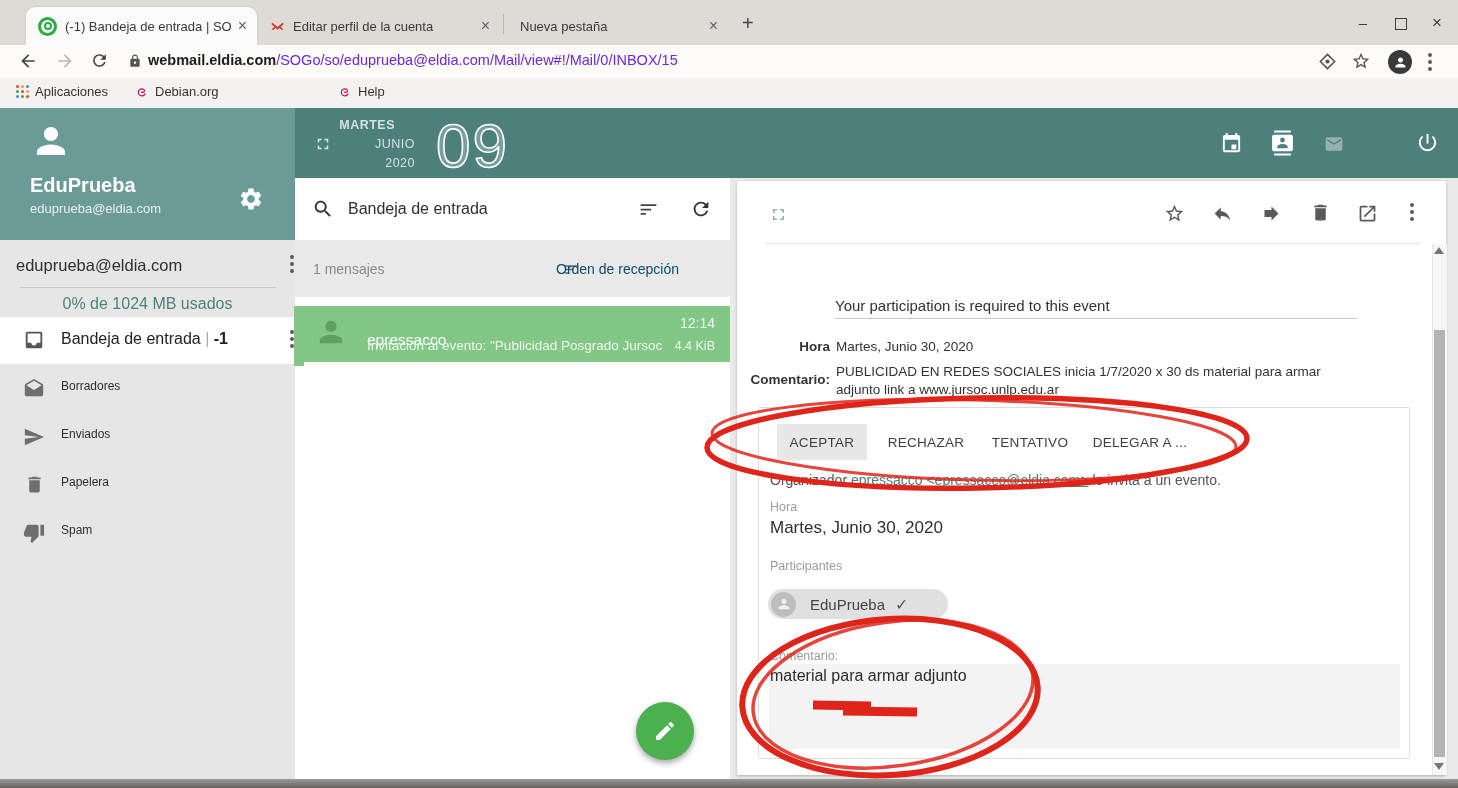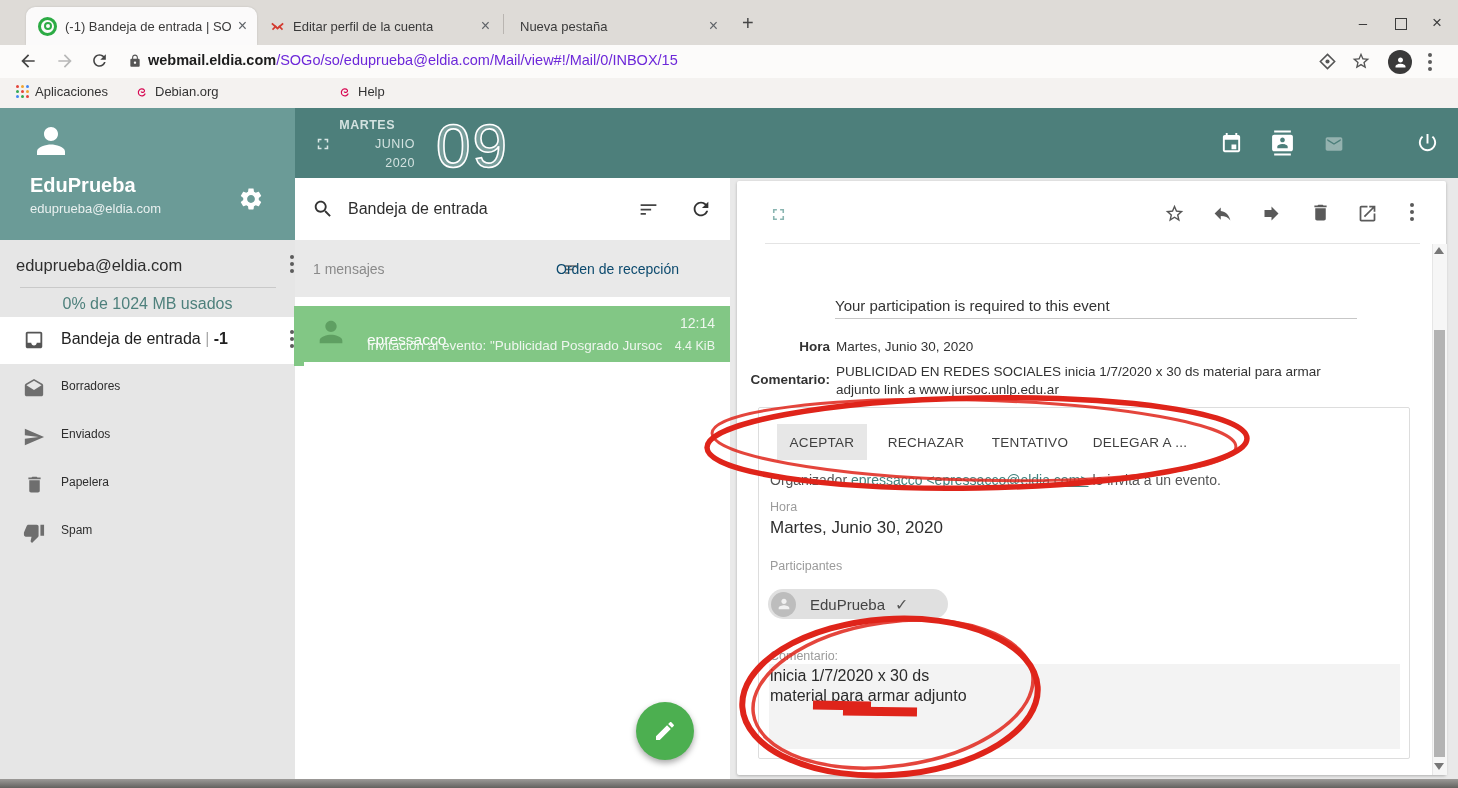--- a/index.html
+++ b/index.html
@@ -327,21 +327,20 @@
         <path d="M12 12c2.21 0 4-1.79 4-4s-1.79-4-4-4-4 1.79-4 4 1.79 4 4 4zm0 2c-2.67 0-8 1.34-8 4v2h16v-2c0-2.66-5.33-4-8-4z"></path>
       </svg>
   </span>
   <span style="margin-left:14px;font-size:15px;color:#444;">EduPrueba</span>
   <span style="margin-left:10px;font-size:16px;color:#555;">✓</span>
 </div>
 
 <div class="abs greylabel" style="left:770px;top:649px;">Comentario:</div>
 <div class="abs" style="left:769px;top:664px;width:631px;height:85px;background:#f3f3f3;"></div>
 <div class="abs" style="left:770px;top:666px;font-size:16px;color:#2b2b2b;line-height:19.7px;">
-  <div>inicia 1/7/2020 x 30 ds</div>
   <div>material para armar adjunto</div>
 </div>
 
 <svg class="abs overlay" viewBox="0 0 1458 788">
   <ellipse cx="977" cy="443" rx="270" ry="45" fill="none" stroke="#df241a" stroke-width="5.5" transform="rotate(-1 977 443)"></ellipse>
   <ellipse cx="974" cy="440" rx="262" ry="40" fill="none" stroke="#df241a" stroke-width="3" opacity=".85" transform="rotate(1.5 974 440)"></ellipse>
   <ellipse cx="890" cy="697" rx="148" ry="78" fill="none" stroke="#df241a" stroke-width="6" transform="rotate(-4 890 697)"></ellipse>
   <ellipse cx="893" cy="694" rx="141" ry="72" fill="none" stroke="#df241a" stroke-width="3.5" opacity=".85" transform="rotate(-8 893 694)"></ellipse>
   <line x1="813" y1="705" x2="871" y2="706" stroke="#df241a" stroke-width="9"></line>
   <line x1="843" y1="711" x2="917" y2="712" stroke="#df241a" stroke-width="9"></line>

